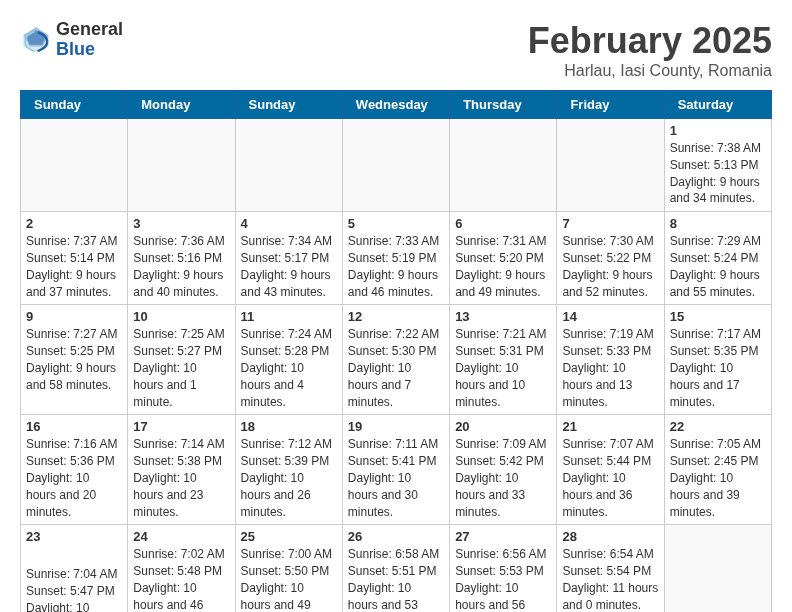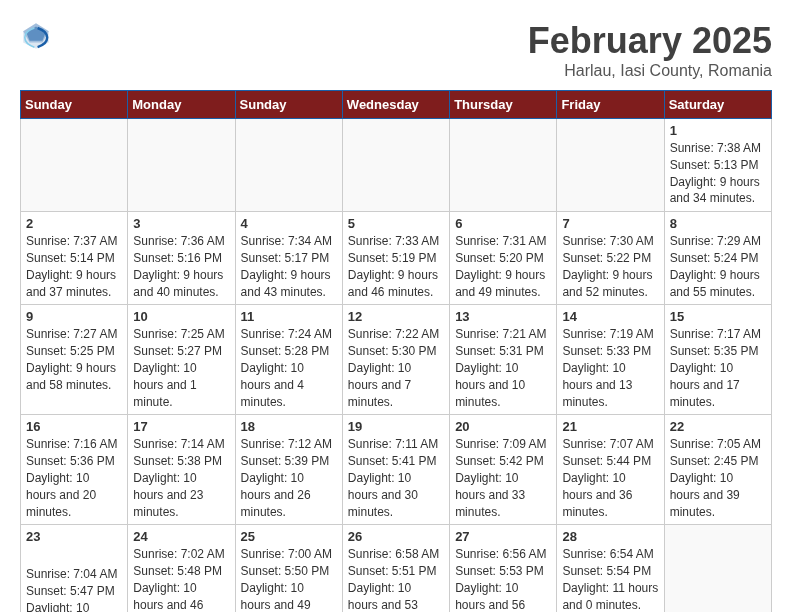--- a/index.html
+++ b/index.html
@@ -43,25 +43,25 @@
     .calendar-subtitle {
       font-size: 16px;
       color: #555;
     }
     .calendar {
       width: 100%;
       border-collapse: collapse;
       table-layout: fixed;
     }
     .calendar th {
-      background: #7f1d1d;
+      background: #0369a1;
       color: #fff;
       font-size: 13px;
       font-weight: bold;
-      padding: 6px 4px;
+      padding: 6px 13px;
       text-align: left;
       border: 1px solid #1a5fa8;
     }
     .calendar td {
       border: 1px solid #ccc;
       vertical-align: top;
       padding: 4px 5px;
       min-height: 80px;
       height: 88px;
       font-size: 10.5px;
@@ -91,20 +91,26 @@
 
 <div class="header">
   <div class="logo">
     <svg class="logo-icon" viewBox="0 0 40 40">
       <polygon points="20,4 36,14 36,28 20,36 4,28 4,14" fill="#1a5fa8" opacity="0.15"></polygon>
       <polygon points="20,4 36,14 28,28 12,28 4,14" fill="#1a5fa8" opacity="0.3"></polygon>
       <polygon points="20,8 32,16 28,26 12,26 8,16" fill="#1a5fa8" opacity="0.5"></polygon>
       <path d="M22,10 Q34,14 34,22 Q34,30 22,34" stroke="#1a5fa8" stroke-width="3" fill="none"></path>
       <path d="M18,10 Q6,14 6,22 Q6,30 18,34" stroke="#87ceeb" stroke-width="2" fill="none"></path>
     </svg>
+    <div>
+      <div class="logo-text">
+        <span>General</span><br>
+        <span class="logo-blue">Blue</span>
+      </div>
+    </div>
   </div>
   <div class="title-block">
     <div class="calendar-title">February 2025</div>
     <div class="calendar-subtitle">Harlau, Iasi County, Romania</div>
   </div>
 </div>
 
 <table class="calendar">
   <thead>
     <tr>

